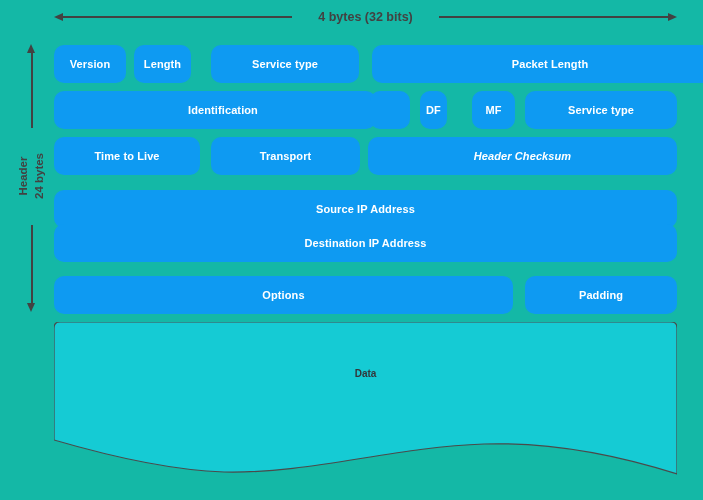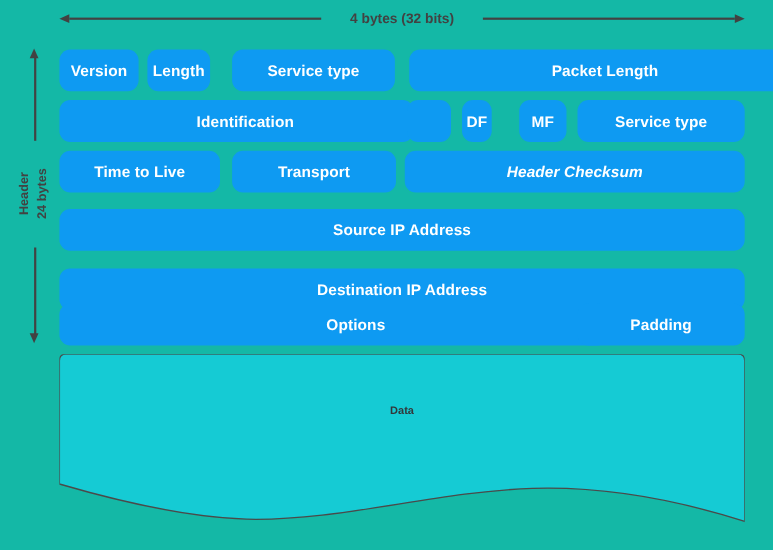--- a/index.html
+++ b/index.html
@@ -34,41 +34,41 @@
     text-align:center; font-size:11.5px; font-weight:bold; line-height:1.4;
     color:var(--arrow,#3b3b3b); white-space:nowrap;
   }
 
   
   .field {
     position:absolute; height:38px; border-radius:10px;
     background:var(--field-blue,#0e9af2);
     color:var(--field-text,#ffffff);
     display:flex; align-items:center; justify-content:center;
-    font-size:14px; font-weight:bold; letter-spacing:0.1px;
+    font-size:11px; font-weight:bold; letter-spacing:0.1px;
   }
   .f-version        { left:54px;  top:45px;  width:72px;  }
   .f-length         { left:134px; top:45px;  width:57px;  }
   .f-service-type   { left:211px; top:45px;  width:148px; }
   .f-packet-length  { left:372px; top:45px;  width:356px; }
 
   .f-identification { left:54px;  top:91px;  width:306px;padding-left:16px; }
   .f-flag-unused    { left:370px; top:91px;  width:40px;  }
   .f-flag-df        { left:420px; top:91px;  width:27px;  }
   .f-flag-mf        { left:472px; top:91px;  width:43px;  }
   .f-service-type-2 { left:525px; top:91px;  width:152px; }
 
   .f-time-to-live   { left:54px;  top:137px; width:146px; }
   .f-transport      { left:211px; top:137px; width:149px; }
   .f-header-checksum{ left:368px; top:137px; width:309px;font-style:italic; }
 
   .f-source-ip      { left:54px;  top:190px; width:623px; }
-  .f-destination-ip { left:54px;  top:244px; width:623px; }
+  .f-destination-ip { left:54px;  top:224px; width:623px; }
 
-  .f-options        { left:54px;  top:276px; width:459px;padding-left:40px; }
+  .f-options        { left:54px;  top:276px; width:459px; }
   .f-padding        { left:525px; top:276px; width:152px; }
 
   
   .data-svg { position:absolute; left:54px; top:322px; width:623px; height:165px; }
   .data-label {
     position:absolute; left:54px; top:368px; width:623px; text-align:center;
     font-size:10px; font-weight:bold; color:var(--data-text,#33363a);
   }
 </style>
 </head>

